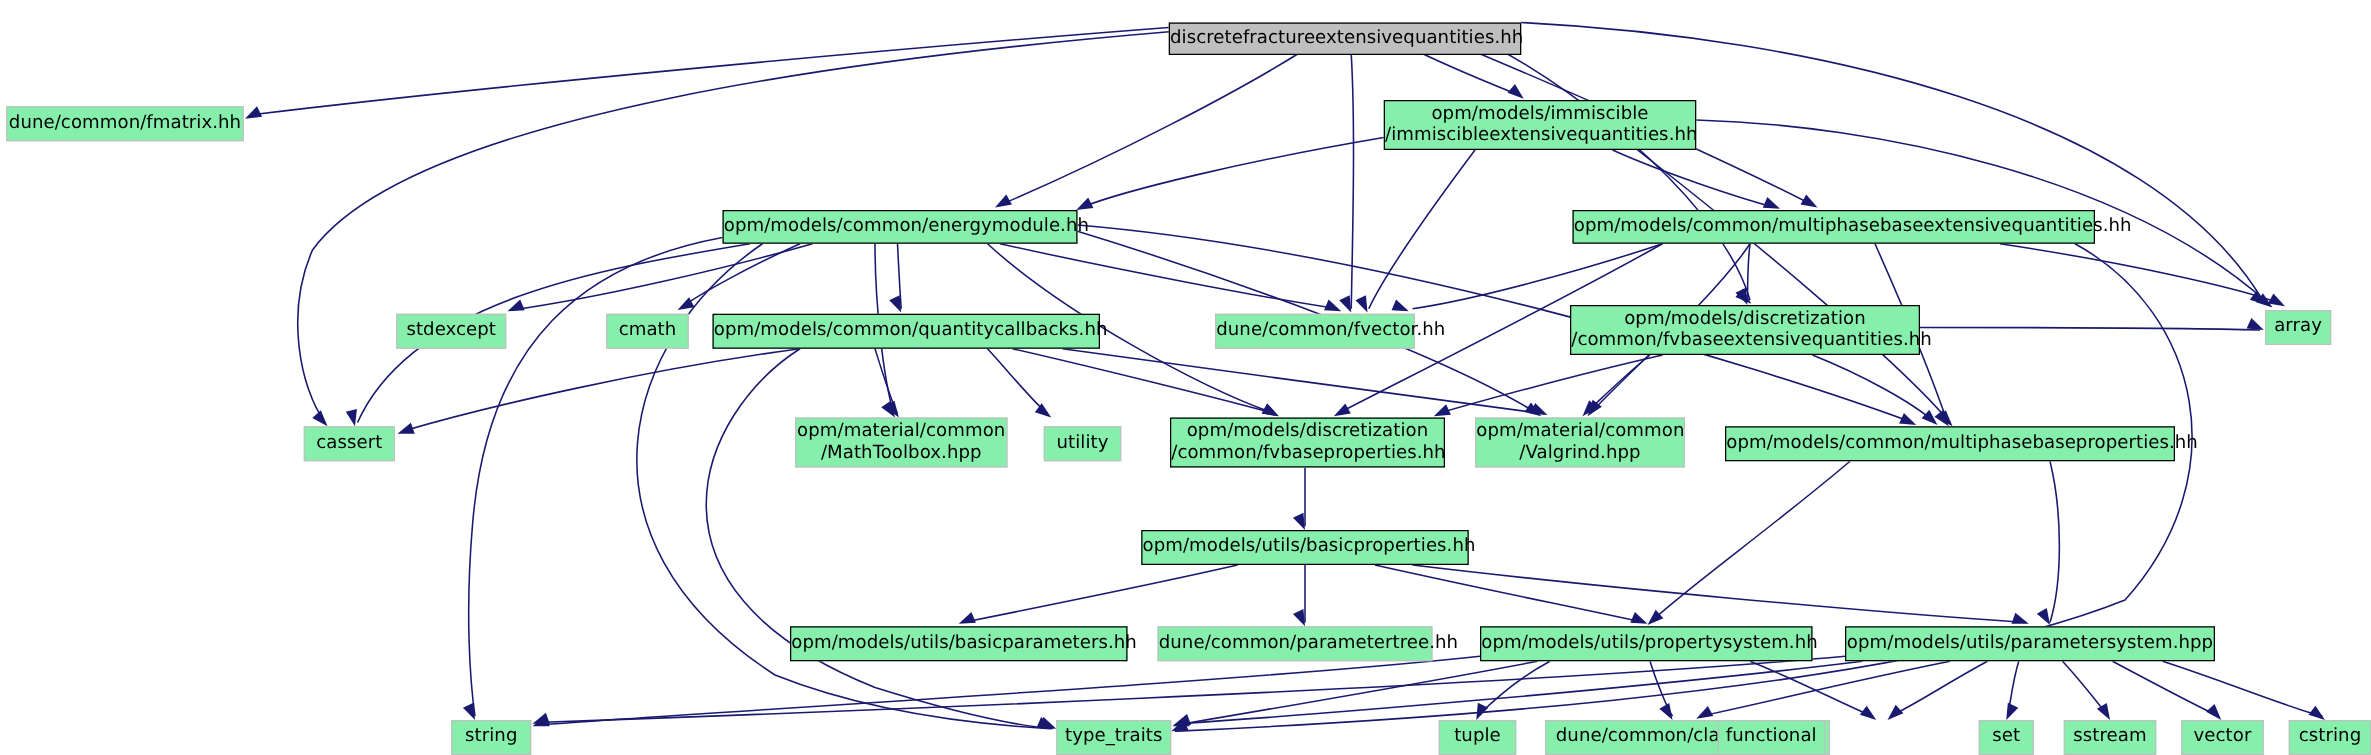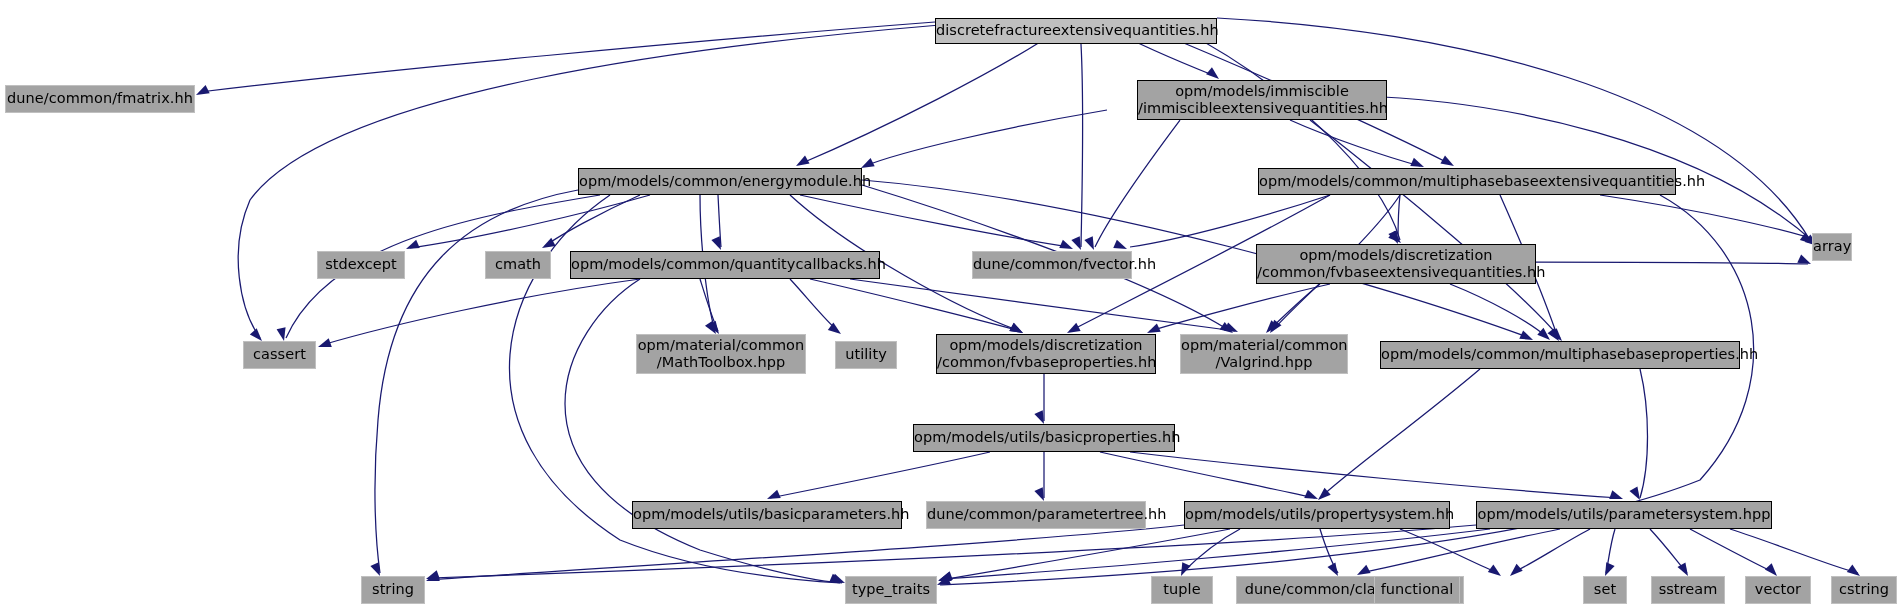--- a/index.html
+++ b/index.html
@@ -13,21 +13,21 @@
   svg#edges{position:absolute;left:0;top:0;width:1897px;height:604px;}
   .node{
     position:absolute;
     box-sizing:border-box;
     display:flex;
     align-items:center;
     justify-content:center;
     text-align:center;
     line-height:1.18;
     white-space:pre;
-    background:#a3a3a3;
+    background:#86efac;
     color:#000000;
     font-size:14.5px;
     letter-spacing:0.05px;
   }
   .node.ext{border:1px solid #c0c0c0;}
   .node.proj{border:1.6px solid #000000;}
   .node.root{border:1.6px solid #000000;background:#bfbfbf;}
   .node span{display:block;width:100%;}
 </style>
 </head>
@@ -154,31 +154,31 @@
       <path d="M1650,529 C1665,545 1680,565 1687,573" fill="none" stroke="#191970" stroke-width="1.25"></path>
       <polygon points="1688,576 1685.4230596123195,562.4530675709095 1677.4762937240541,567.0886810057311" fill="#191970"></polygon>
       <path d="M1690,529 C1720,545 1760,566 1775,573" fill="none" stroke="#191970" stroke-width="1.25"></path>
       <polygon points="1777,576 1771.6589780156692,563.2864841934696 1764.8515293404266,569.4750738982358" fill="#191970"></polygon>
       <path d="M1730,529 C1780,545 1830,566 1858,573" fill="none" stroke="#191970" stroke-width="1.25"></path>
       <polygon points="1860,576 1852.36,564.5200000000001 1846.84,571.88" fill="#191970"></polygon>
     </svg>
   <div id="nodes">
       <div class="node root" style="left: 935px; top: 3px; width: 282px; height: 26px; background: rgb(191, 191, 191); margin-top: 15px;"><span>discretefractureextensivequantities.hh</span></div>
       <div class="node ext" style="left: 5px; top: 85px; width: 190px; height: 28px;"><span>dune/common/fmatrix.hh</span></div>
-      <div class="node proj" style="left: 1107px; top: 80px; width: 250px; height: 40px; margin-left: 30px;"><span>opm/models/immiscible
+      <div class="node proj" style="left: 1107px; top: 80px; width: 250px; height: 40px;"><span>opm/models/immiscible
 /immiscibleextensivequantities.hh</span></div>
       <div class="node proj" style="left: 578px; top: 168px; width: 284px; height: 27px;"><span>opm/models/common/energymodule.hh</span></div>
       <div class="node proj" style="left: 1258px; top: 168px; width: 418px; height: 27px;"><span>opm/models/common/multiphasebaseextensivequantities.hh</span></div>
       <div class="node ext" style="left: 317px; top: 251px; width: 88px; height: 28px;"><span>stdexcept</span></div>
       <div class="node ext" style="left: 485px; top: 251px; width: 66px; height: 28px;"><span>cmath</span></div>
       <div class="node proj" style="left: 570px; top: 251px; width: 310px; height: 28px;"><span>opm/models/common/quantitycallbacks.hh</span></div>
       <div class="node ext" style="left: 936px; top: 251px; width: 160px; height: 28px; margin-left: 36px;"><span>dune/common/fvector.hh</span></div>
       <div class="node proj" style="left: 1256px; top: 244px; width: 280px; height: 40px;"><span>opm/models/discretization
 /common/fvbaseextensivequantities.hh</span></div>
-      <div class="node ext" style="left: 1812px; top: 233px; width: 40px; height: 28px;"><span>array</span></div>
+      <div class="node ext" style="left: 1812px; top: 248px; width: 53px; height: 28px;"><span>array</span></div>
       <div class="node ext" style="left: 243px; top: 341px; width: 73px; height: 28px;"><span>cassert</span></div>
       <div class="node ext" style="left: 636px; top: 334px; width: 170px; height: 40px;"><span>opm/material/common
 /MathToolbox.hpp</span></div>
       <div class="node ext" style="left: 835px; top: 341px; width: 62px; height: 28px;"><span>utility</span></div>
       <div class="node proj" style="left: 936px; top: 334px; width: 220px; height: 40px;"><span>opm/models/discretization
 /common/fvbaseproperties.hh</span></div>
       <div class="node ext" style="left: 1180px; top: 334px; width: 168px; height: 40px;"><span>opm/material/common
 /Valgrind.hpp</span></div>
       <div class="node proj" style="left: 1380px; top: 341px; width: 360px; height: 28px;"><span>opm/models/common/multiphasebaseproperties.hh</span></div>
       <div class="node proj" style="left: 913px; top: 424px; width: 262px; height: 28px;"><span>opm/models/utils/basicproperties.hh</span></div>

